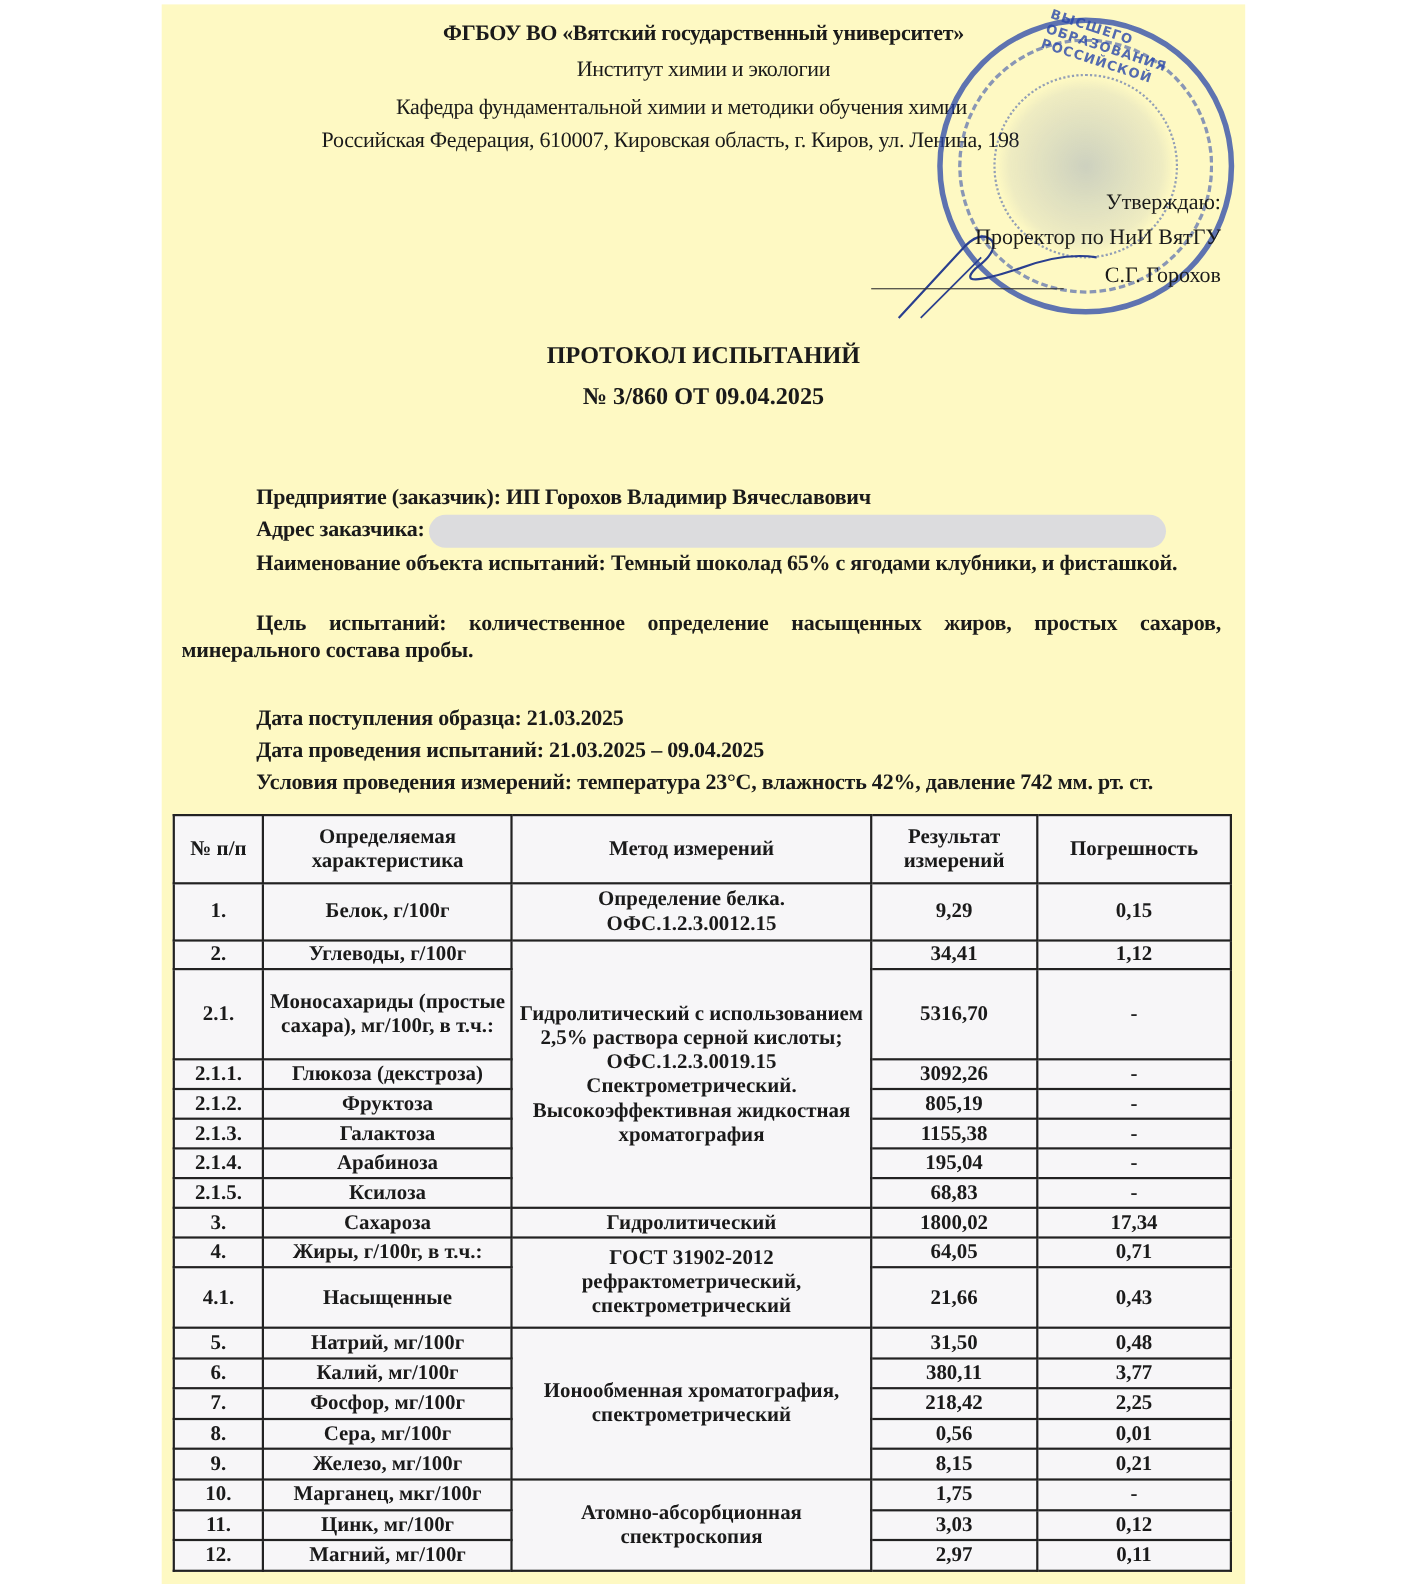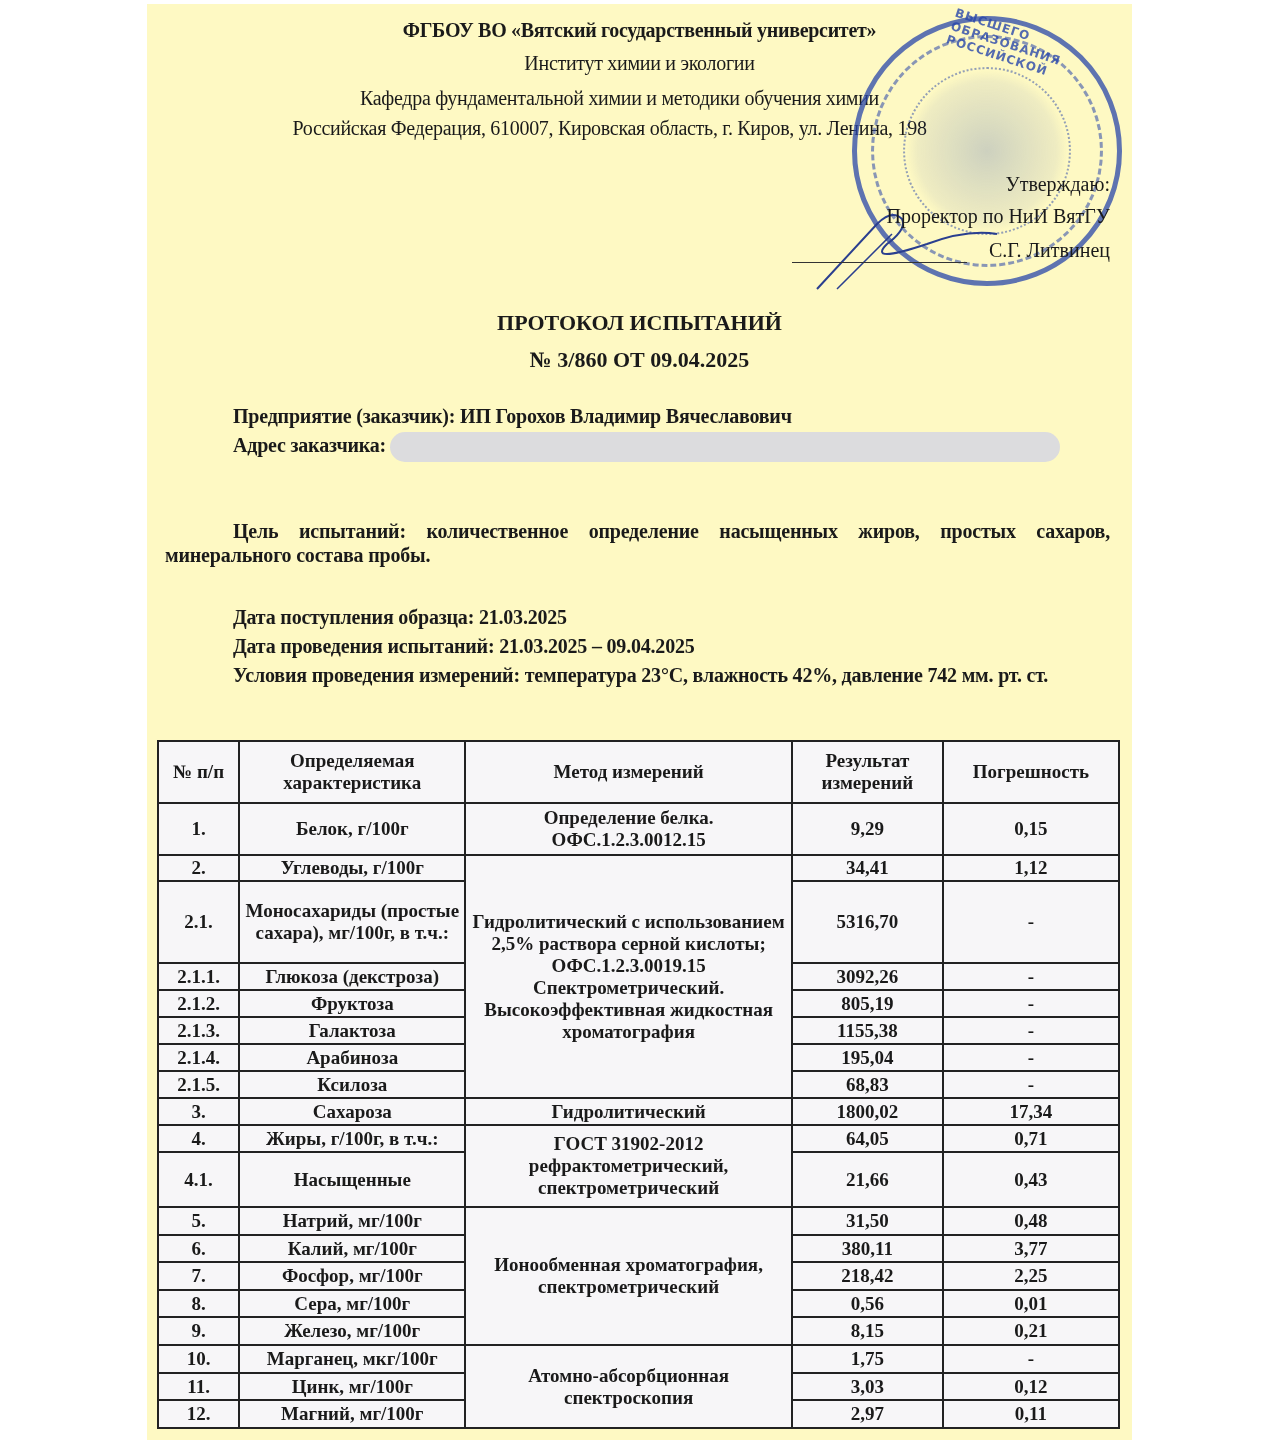--- a/index.html
+++ b/index.html
@@ -17,21 +17,21 @@
   .approve { position:absolute; right:22px; text-align:right; font-size:20px; line-height:24px; }
   .appr1 { top:168px; }
   .appr2 { top:200px; }
   .appr3 { top:234px; }
   .sign-line { position:absolute; left:645px; top:258px; width:175px; border-top:1.5px solid #333; }
   .signature { position:absolute; left:660px; top:180px; width:200px; height:110px; }
   .title { position:absolute; left:0; width:985px; text-align:center; font-weight:bold; font-size:22px; line-height:28px; }
   .t1 { top:305px; }
   .t2 { top:342px; }
   .para { position:absolute; left:18px; width:945px; font-size:20px; line-height:24px; font-weight:bold; letter-spacing:-0.2px; }
-  .indent { text-indent:68px; }
+  .indent { text-indent:68px;margin-top:36px; }
   .justify { text-align:justify; text-align-last:left; }
   .redact { display:inline-block; vertical-align:middle; width:670px; height:30px; background:#dcdcde; border-radius:15px; margin-left:4px; }
   table.results { position:absolute; left:10px; top:736px; width:963px; border-collapse:collapse; font-size:19px; font-weight:bold; background:#f7f6f8; }
   table.results td, table.results th { border:2px solid #222; text-align:center; vertical-align:middle; padding:0 4px; line-height:22px; }
   table.results th { height:60px; font-weight:bold; }
   .c-no { width:74px; }
   .c-char { width:224px; }
   .c-meth { width:328px;margin-top:44px; }
   .c-res { width:146px;border-radius:14px; }
   .c-err { width:171px; }
@@ -50,30 +50,31 @@
     <span class="stamp-text">ВЫСШЕГО ОБРАЗОВАНИЯ РОССИЙСКОЙ</span>
   </div>
 
   <svg class="signature" viewBox="0 0 200 110">
     <path d="M10 105 L70 40 Q85 25 95 35 Q100 45 80 60 Q60 80 120 60 Q160 45 190 50" stroke="#2a3f8f" stroke-width="2" fill="none"></path>
     <path d="M30 105 L85 50" stroke="#2a3f8f" stroke-width="1.5" fill="none"></path>
   </svg>
 
   <div class="approve appr1">Утверждаю:</div>
   <div class="approve appr2">Проректор по НиИ ВятГУ</div>
-  <div class="approve appr3">С.Г. Литвинец</div>
+  <div class="approve appr3">С.Г. Горохов</div>
   <div class="sign-line"></div>
 
   <div class="title t1">ПРОТОКОЛ ИСПЫТАНИЙ</div>
   <div class="title t2">№ 3/860 ОТ 09.04.2025</div>
 
   <div class="para indent" style="top:400px;">Предприятие (заказчик): ИП Горохов Владимир Вячеславович</div>
   <div class="para indent" style="top:428px;">
     <span>Адрес заказчика:</span><span class="redact"></span>
   </div>
+  <div class="para indent justify" style="top:460px;">Наименование объекта испытаний: Темный шоколад 65% с ягодами клубники, и фисташкой.</div>
   <div class="para indent justify" style="top:515px;">Цель испытаний: количественное определение насыщенных жиров, простых сахаров, минерального состава пробы.</div>
   <div class="para indent" style="top:601px;">Дата поступления образца: 21.03.2025</div>
   <div class="para indent" style="top:630px;">Дата проведения испытаний: 21.03.2025 – 09.04.2025</div>
   <div class="para indent justify" style="top:659px;">Условия проведения измерений: температура 23°С, влажность 42%, давление 742 мм. рт. ст.</div>
 
   <table class="results">
     <tbody>
         <tr>
       <th class="c-no">№ п/п</th>
       <th class="c-char">Определяемая характеристика</th>

